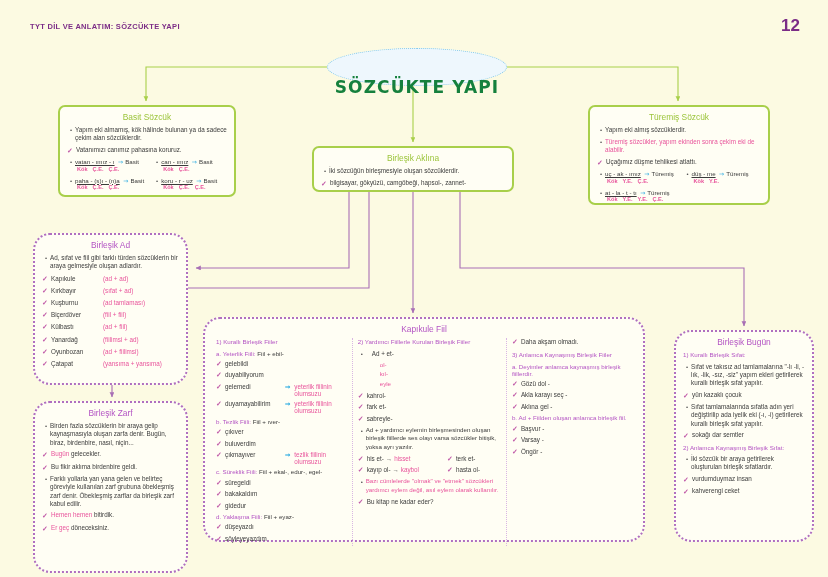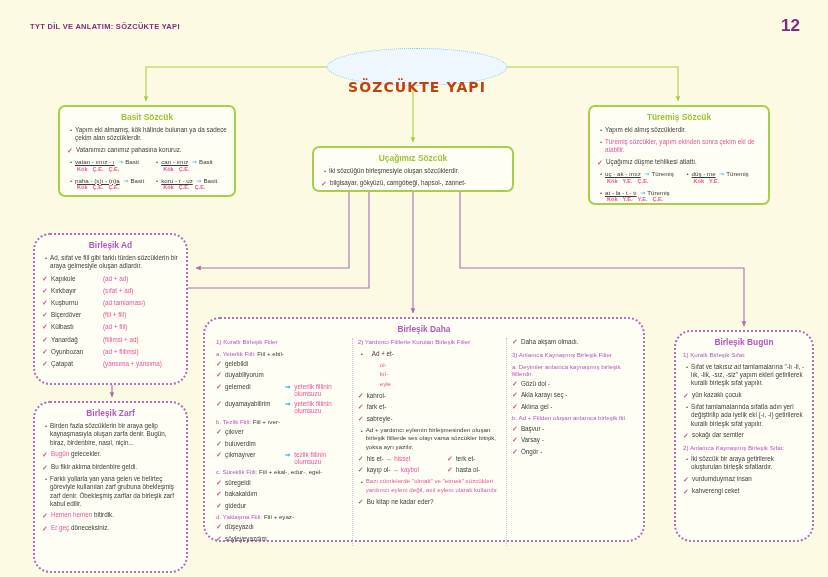--- a/index.html
+++ b/index.html
@@ -26,36 +26,36 @@
   
   #central-node {
     position:absolute; left:327px; top:48px; width:180px; height:38px;
     display:flex; align-items:center; justify-content:center;
     background:#eef7fd;
     border:1.6px dotted #7ec8ea;
     border-radius:50%;
     z-index:6;
   }
   #central-node span {
-    font-size:14px; font-weight:bold; color:#c2410c;
+    font-size:17px; font-weight:bold; color:#15803d;
     letter-spacing:1.1px;
     font-family:"DejaVu Sans", sans-serif;
     margin-top:40px;
   }
 
   
   .card { position:absolute; background:#fffef4; z-index:4; }
   .card.green {
     border:2px solid #a8cf4a; border-radius:7px;
   }
   .card.purple {
     border:2px dotted #b06fc0; border-radius:17px;
   }
   .card-title {
-    text-align:center; font-weight:bold; font-size:8.4px;
+    text-align:center; font-weight:normal; font-size:8.4px;
     margin:5px 0 4px 0;
   }
   .green .card-title { color:#9bc43a; }
   .purple .card-title { color:#b455c4; }
 
   
   .row { display:flex; align-items:flex-start; margin:0 0 3.2px 0; line-height:1.32; }
   .bullet { flex:0 0 auto; width:8px; text-align:center; font-size:6px; color:#555; padding-top:1px;}
   .check { flex:0 0 auto; width:9px; text-align:left; font-size:7px; color:#c05aa8; font-weight:bold; }
   .txt { flex:1 1 auto; font-size:6.3px; color:#3b3b3b; }
@@ -213,21 +213,21 @@
               <span>Ç.E.</span>
               <span>Ç.E.</span>
             </div>
         </div>
       </div>
     </div>
   </div>
 </div>
 
 <div id="card-birlesik-sozcuk" class="card green">
-  <div class="card-title">Uçağımız Sözcük</div>
+  <div class="card-title">Birleşik Aklına</div>
   <div style="padding:0 7px;">
     <div class="row">
       <span class="bullet">•</span>
       <span class="txt">İki sözcüğün birleşmesiyle oluşan sözcüklerdir.</span>
     </div>
     <div class="row">
       <span class="check">✓</span>
       <span class="txt">bilgisayar, gökyüzü, camgöbeği, hapsol-, zannet-</span>
     </div>
   </div>
@@ -372,21 +372,21 @@
       <span class="txt"><span class="hl">Hemen hemen</span><span> bitirdik.</span></span>
     </div>
     <div class="row">
       <span class="check">✓</span>
       <span class="txt"><span class="hl">Er geç</span><span> döneceksiniz.</span></span>
     </div>
   </div>
 </div>
 
 <div id="card-birlesik-fiil" class="card purple">
-  <div class="card-title">Birleşik Daha</div>
+  <div class="card-title">Kapıkule Fiil</div>
   <div class="fiil-cols">
 
     <div class="fcol c1">
       <div class="sec">1) Kurallı Birleşik Fiiler</div>
       <div class="sub"><span>a. Yeterlik Fiili:</span><span class="dark"> Fiil + ebil-</span></div>
       <div class="item">
           <span class="check">✓</span>
           <span class="word">gelebildi</span>
         </div>
       <div class="item">

